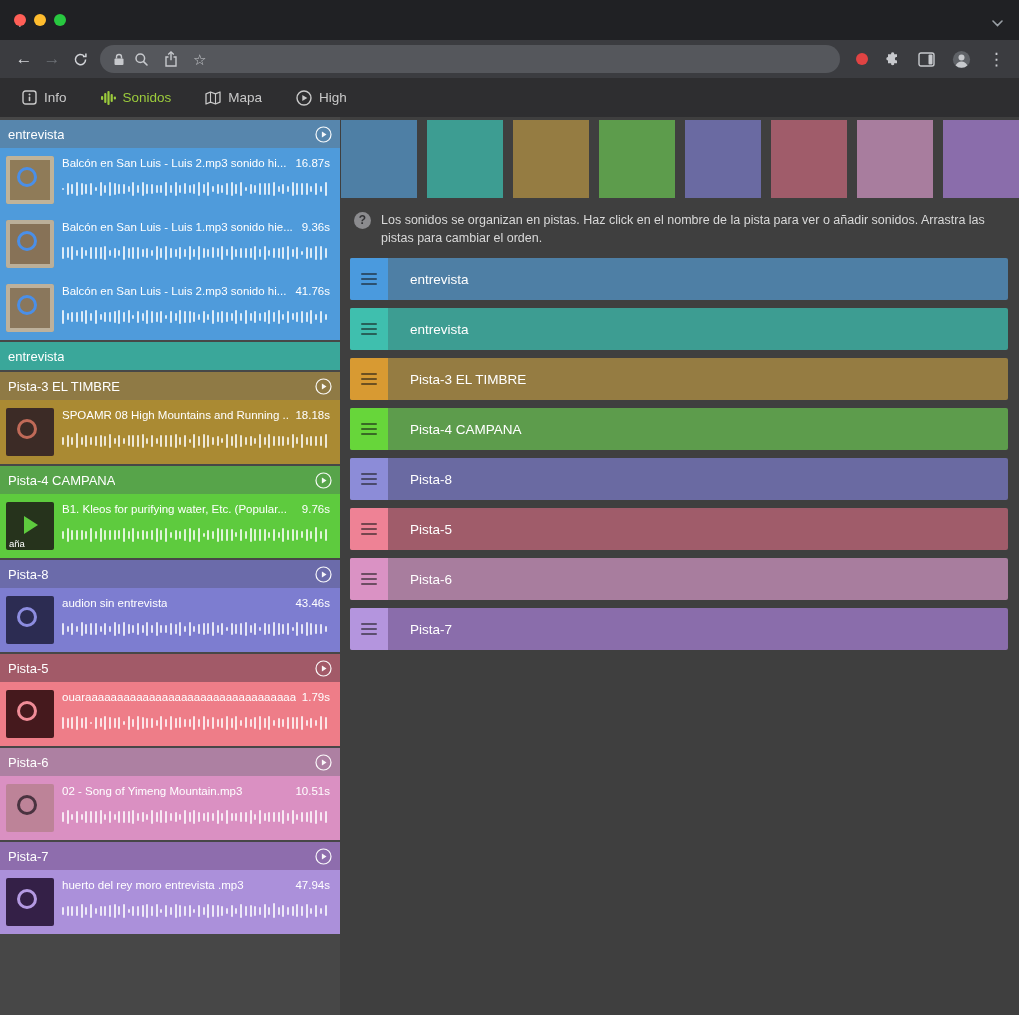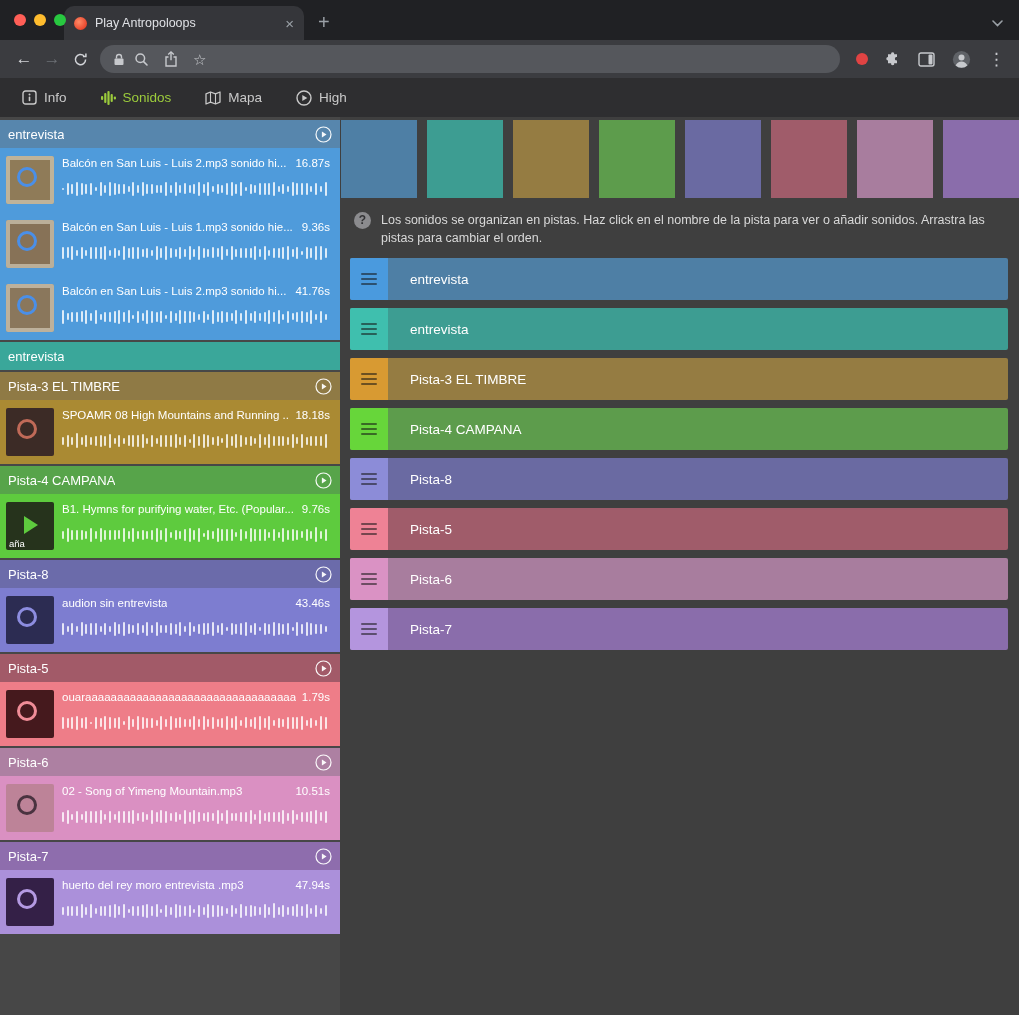--- a/index.html
+++ b/index.html
@@ -74,25 +74,20 @@
   .row-label{padding-left:22px;color:#fff;font-size:13.5px;white-space:nowrap}
 </style>
 </head>
 <body>
 
 <div class="tabstrip">
   <div class="lights">
     <span class="light" style="background:#ff5f57"></span>
     <span class="light" style="background:#febc2e"></span>
     <span class="light" style="background:#28c840"></span>
-  </div>
-  <div class="tab">
-    <span class="favicon"></span>
-    <span class="tab-title">Play Antropoloops</span>
-    <span class="tab-close">×</span>
   </div>
   <span class="newtab">+</span>
   <span class="strip-chevron">
     <svg width="11" height="7" viewBox="0 0 11 7">
         <path d="M1 1l4.5 4.5L10 1" fill="none" stroke="#9aa0a6" stroke-width="1.6" stroke-linecap="round"></path>
       </svg>
   </span>
 </div>
 
 <div class="navbar">
@@ -521,21 +516,21 @@
             </svg>
         </span>
       </div>
       <div class="clip" style="background: rgb(94, 203, 62);">
         <div class="thumb" style="background: rgb(38, 51, 28);">
           <span class="tri" style="border-left-color: rgb(94, 203, 62);"></span>
           <span class="thumb-caption">aña</span>
         </div>
         <div class="clip-body">
           <div class="clip-top">
-            <span class="clip-title">B1. Hymns for purifying water, Etc. (Popular...</span>
+            <span class="clip-title">B1. Kleos for purifying water, Etc. (Popular...</span>
             <span class="clip-dur">9.76s</span>
           </div>
           <div class="waveform">
               <i style="height:8.6px"></i>
               <i style="height:14.2px"></i>
               <i style="height:10.8px"></i>
               <i style="height:10.0px"></i>
               <i style="height:9.4px"></i>
               <i style="height:7.2px"></i>
               <i style="height:14.0px"></i>

